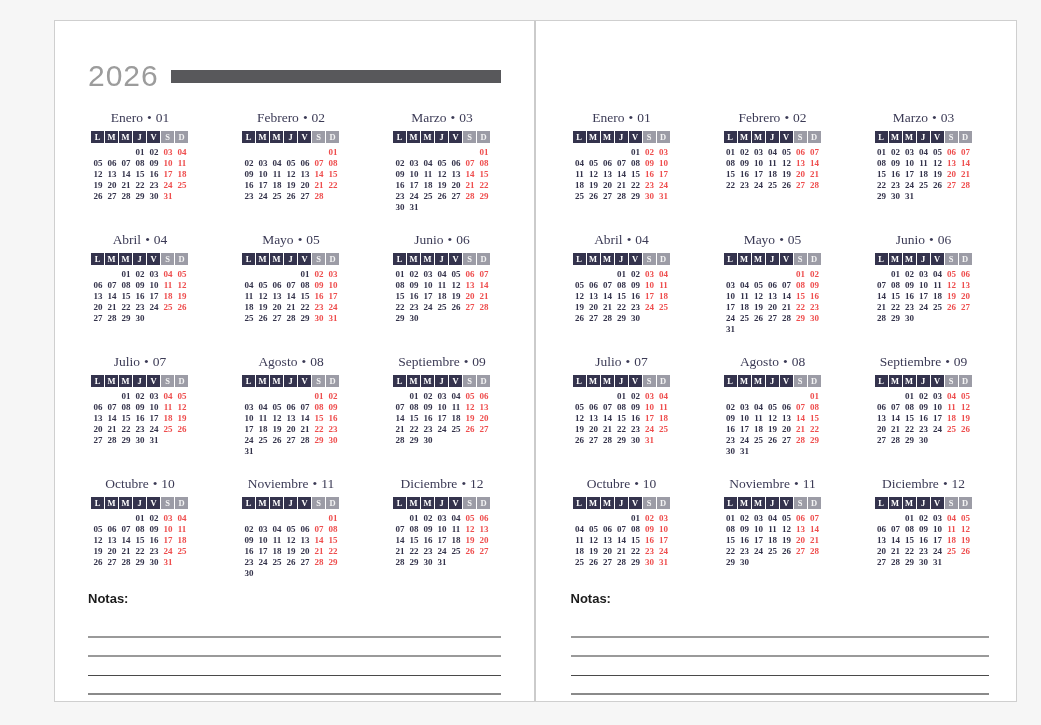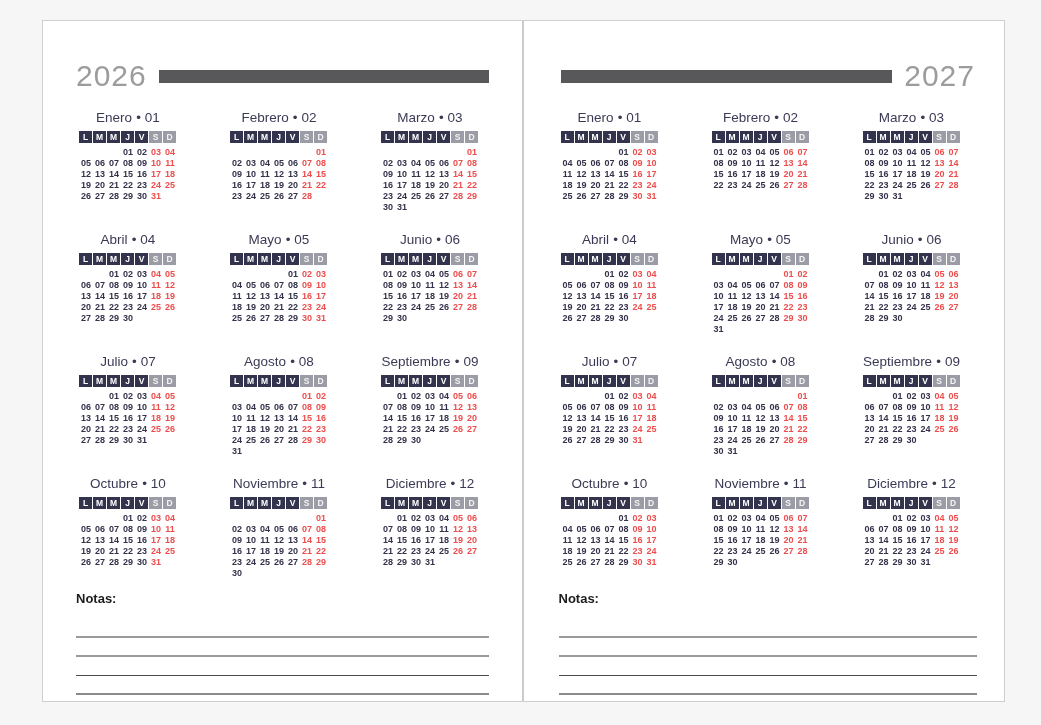--- a/index.html
+++ b/index.html
@@ -3,21 +3,21 @@
 <meta charset="utf-8">
 <style>
   html, body {
     margin: 0; padding: 0;
     width: 1041px; height: 725px;
     background: #f6f6f6;
     font-family: "Liberation Sans", sans-serif;
     overflow: hidden;
   }
   .spread {
-    position: absolute; left: 42px; top: 20px;
+    position: absolute; left: 54px; top: 20px;
     width: 963px; height: 682px;
     background: #ffffff;
     border: 1px solid #cfcfcf;
     box-sizing: border-box;
     display: flex;
   }
   .page { position: relative; width: 50%; height: 100%; box-sizing: border-box; }
   .page-left { border-right: 2px solid #cbcbcb; }
 
   
@@ -36,21 +36,21 @@
   
   .months {
     position: absolute; top: 88px; left: 36px;
     display: grid;
     grid-template-columns: 98px 98px 98px;
     grid-auto-rows: 112px;
     column-gap: 53px; row-gap: 10px;
   }
   .page-right .months { left: 37px; }
 
-  .month { width: 98px; }
+  .month { width: 98px; font-family: Liberation Serif, serif; }
   .m-title {
     height: 18px; line-height: 18px;
     text-align: center; white-space: nowrap;
     font-size: 13.5px; color: #3b3a55;
   }
   .m-title .sep { padding: 0 4px; }
   .m-head { display: flex; margin-top: 4px; }
   .hcell {
     width: 13px; height: 12px; line-height: 12px;
     margin-right: 1px;
@@ -829,24 +829,20 @@
       <div class="note-lines">
           <div class="note-line"></div>
           <div class="note-line"></div>
           <div class="note-line"></div>
           <div class="note-line"></div>
         </div>
     </div>
   </div>
 
   <div class="page page-right">
-    <div class="year-row">
-      <div class="year-bar"></div>
-      <div class="year">2027</div>
-    </div>
     <div class="months">
         <div class="month">
           <div class="m-title"><span>Enero</span><span class="sep">•</span><span>01</span></div>
           <div class="m-head">
             <span class="hcell">L</span>
             <span class="hcell">M</span>
             <span class="hcell">M</span>
             <span class="hcell">J</span>
             <span class="hcell">V</span>
             <span class="hcell hwe">S</span>

